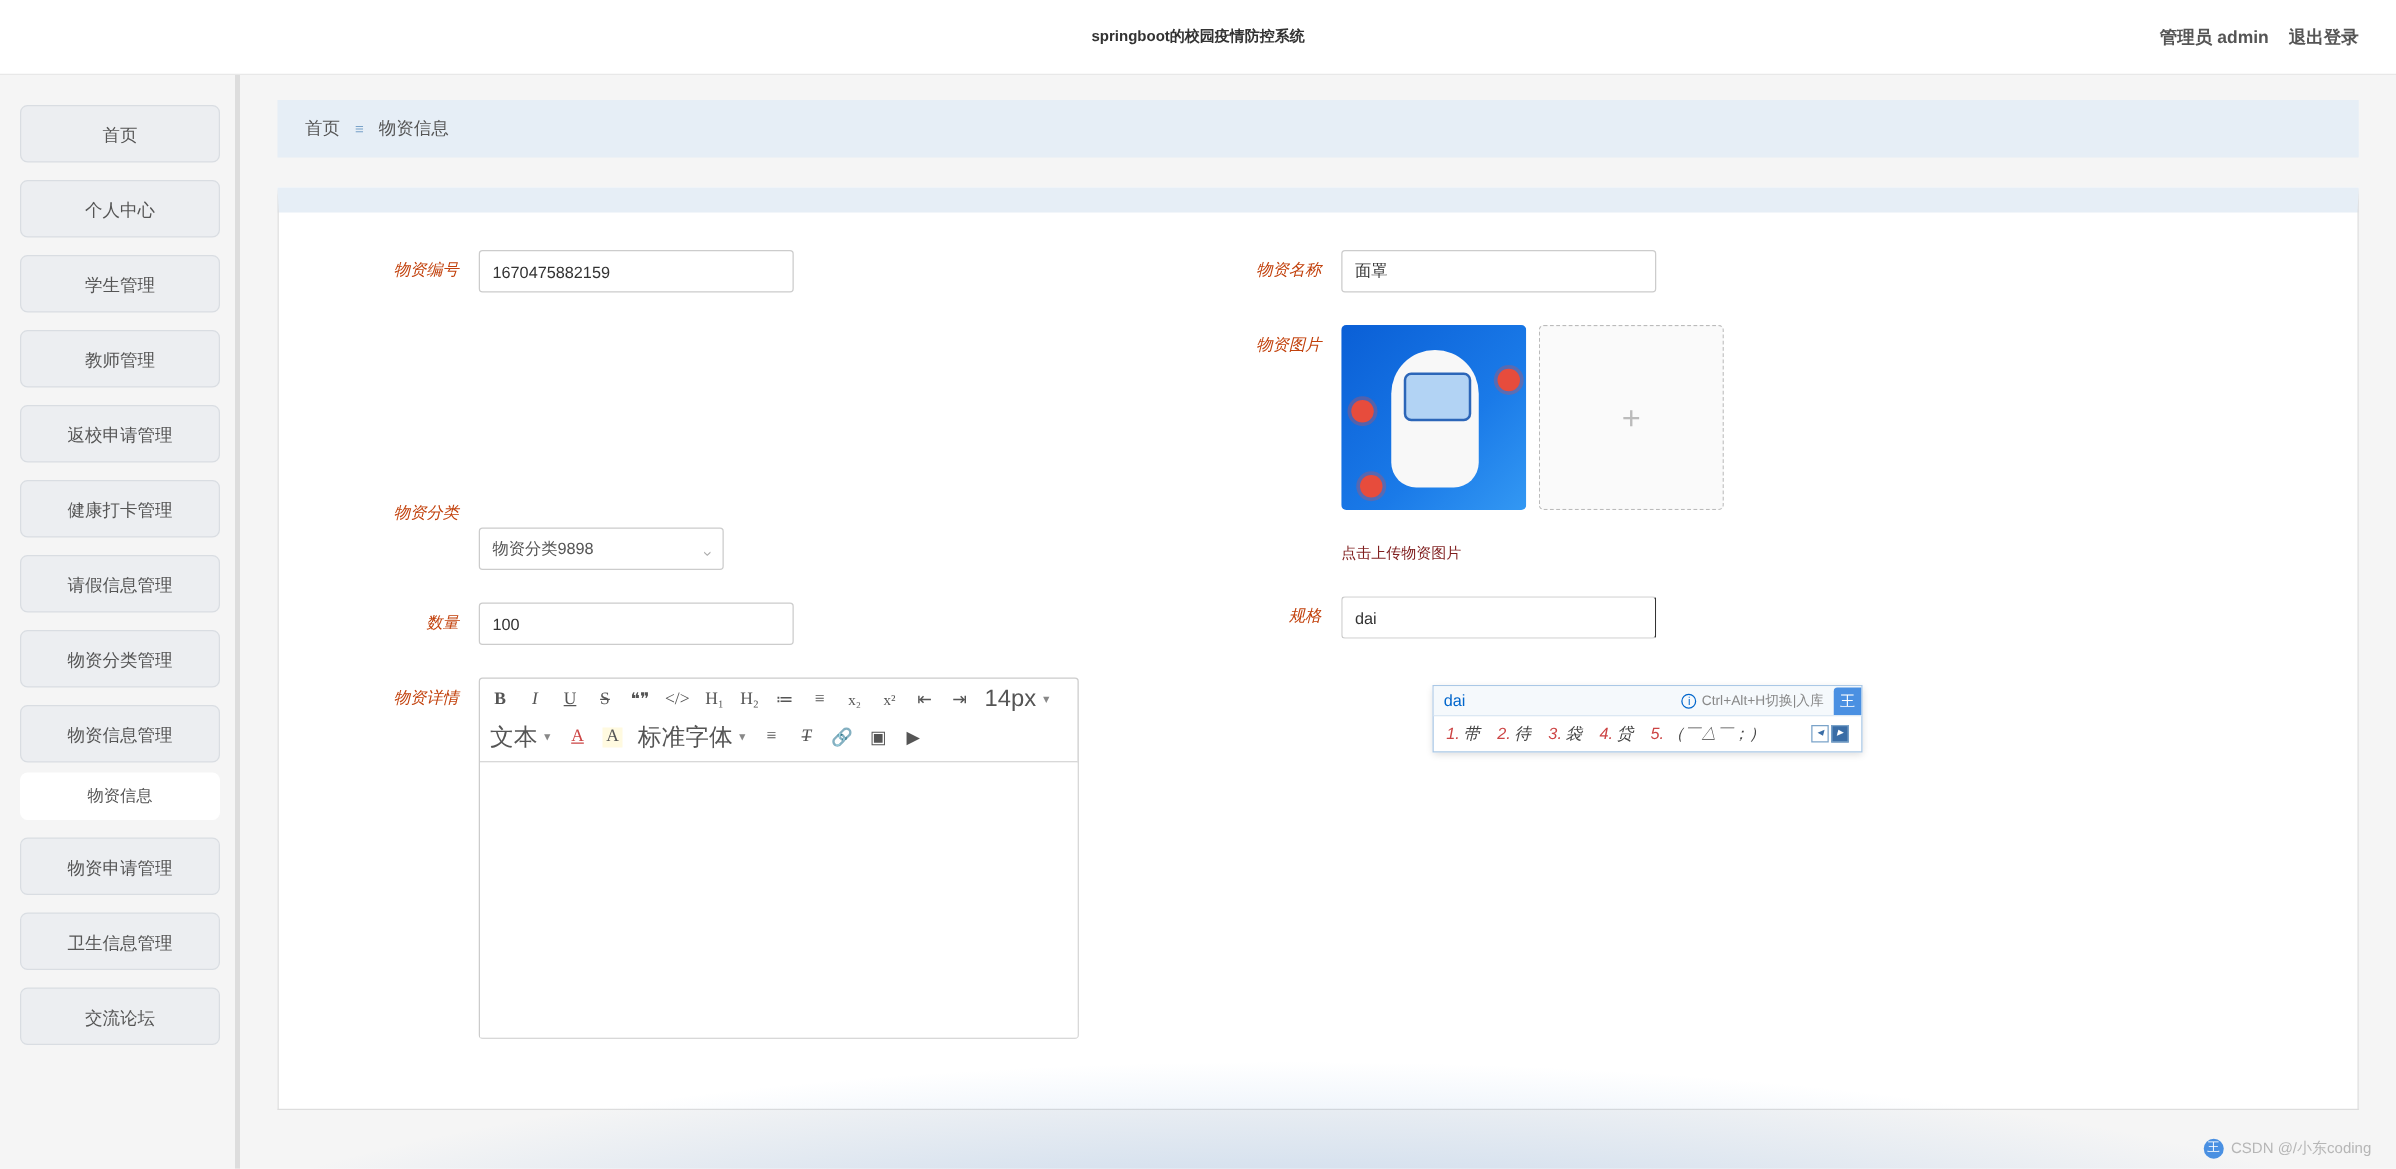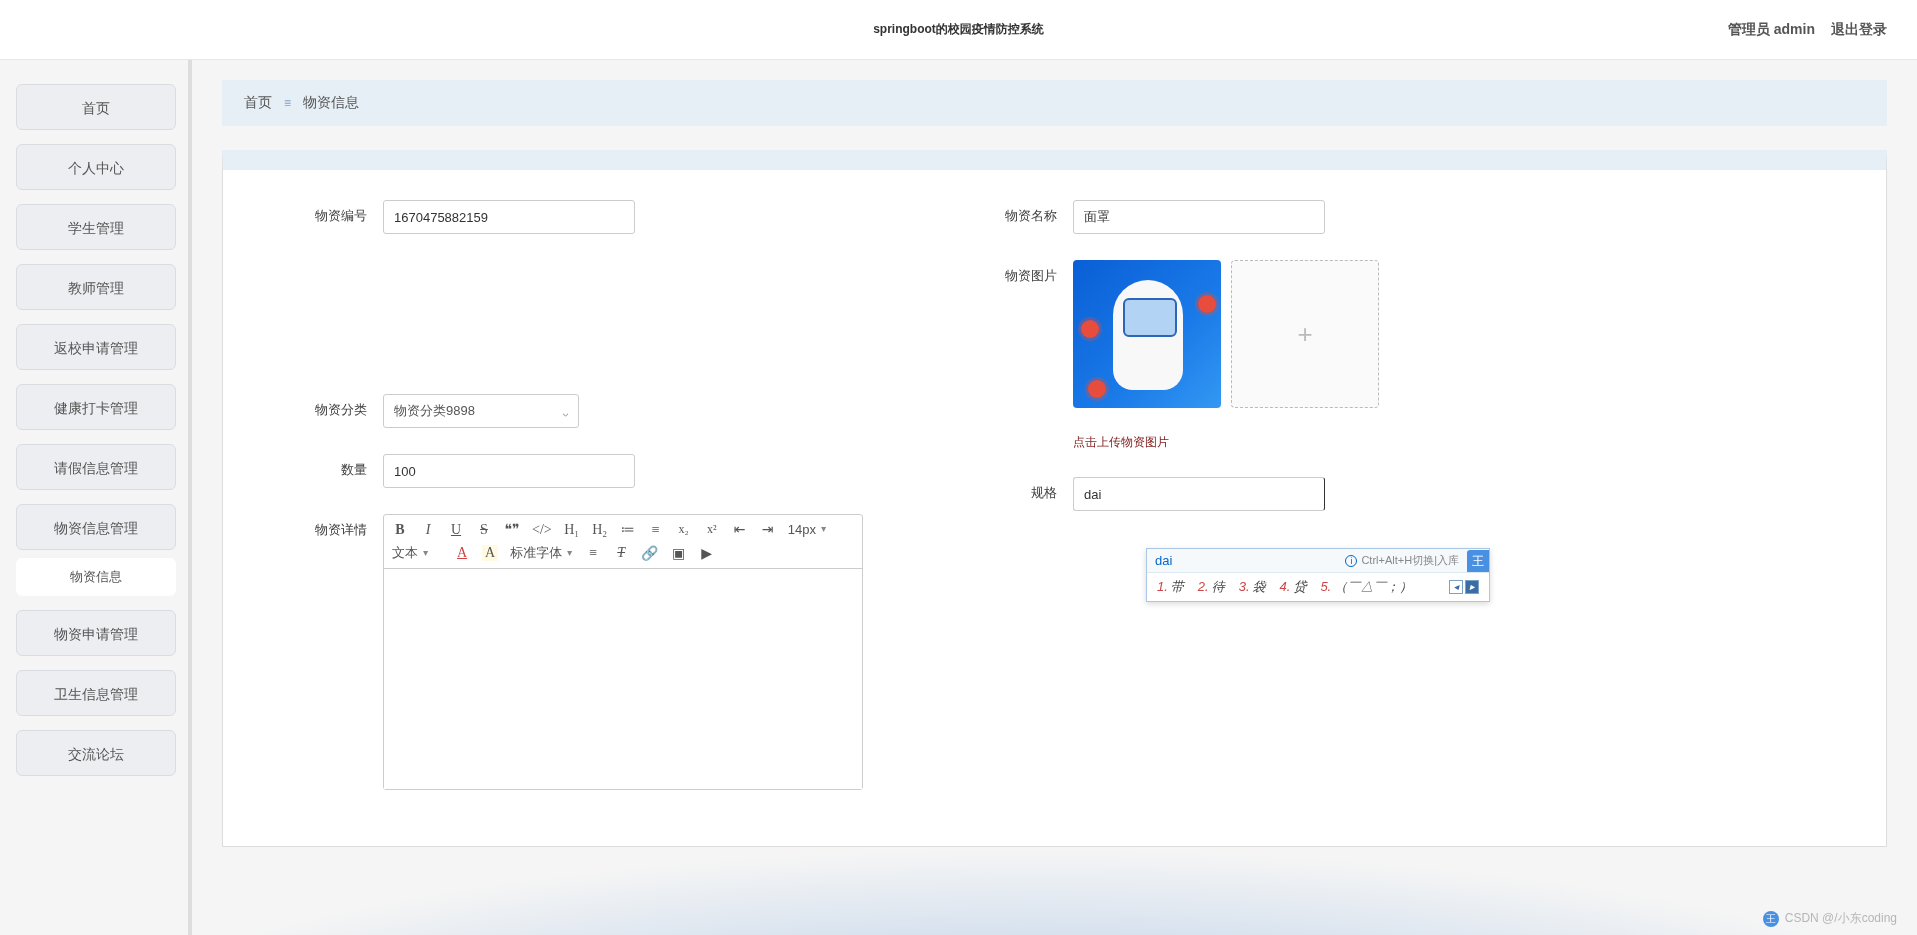--- a/index.html
+++ b/index.html
@@ -102,21 +102,22 @@
       display: flex;
       align-items: flex-start;
       margin-bottom: 26px;
     }
     .form-label {
       width: 90px;
       text-align: right;
       padding-right: 16px;
       padding-top: 7px;
       font-size: 13px;
-      color: #404040;
+      color: #c2410c;
+      font-style: italic;
     }
     .form-input {
       width: 252px;
       height: 34px;
       border: 1px solid #ccc;
       border-radius: 3px;
       padding: 0 10px;
       font-size: 13px;
       color: #333;
       background: #fff;
@@ -126,20 +127,21 @@
       width: 196px;
       height: 34px;
       border: 1px solid #ccc;
       border-radius: 3px;
       padding: 0 10px;
       line-height: 32px;
       font-size: 13px;
       color: #555;
       background: #fff;
       cursor: pointer;
+      margin-top: 28px;
     }
     .form-select::after {
       content: "›";
       position: absolute;
       right: 10px;
       top: 4px;
       transform: rotate(90deg);
       color: #aaa;
     }
     .img-row { display: flex; gap: 10px; }
@@ -203,21 +205,21 @@
       padding: 6px 8px;
       display: flex;
       flex-wrap: wrap;
       gap: 3px 12px;
       row-gap: 6px;
       align-items: center;
     }
     .tb { font-size: 14px; color: #555; cursor: pointer; min-width:16px; text-align: center; font-family: serif; }
     .tb.bold{font-weight:bold}.tb.ital{font-style:italic}.tb.under{text-decoration:underline}.tb.strike{text-decoration:line-through}
     .tb.small{font-size:12px}
-    .tb-sel { font-size: 13px; min-width: 50px; display: inline-flex; align-items: center; gap: 6px; color: #555; }
+    .tb-sel { font-size: 19px; min-width: 50px; display: inline-flex; align-items: center; gap: 6px; color: #555; }
     .tb-sel::after { content: "▸"; transform: rotate(90deg); font-size: 10px; color: #888; }
     .editor-body { height: 220px; background: #fff; }
     .ime-popup {
       position: absolute;
       left: 1146px;
       top: 548px;
       width: 344px;
       border: 1px solid #aac8e6;
       background: #fff;
       font-size: 13px;
@@ -289,20 +291,21 @@
 
 <div class="main-wrap">
   <div class="sidebar">
     <div class="side-btn">首页</div>
     <div class="side-btn">个人中心</div>
     <div class="side-btn">学生管理</div>
     <div class="side-btn">教师管理</div>
     <div class="side-btn">返校申请管理</div>
     <div class="side-btn">健康打卡管理</div>
     <div class="side-btn">请假信息管理</div>
+    <div class="side-btn">物资分类管理</div>
     <div class="side-btn">物资信息管理</div>
     <div class="side-btn sub">物资信息</div>
     <div class="side-btn">物资申请管理</div>
     <div class="side-btn">卫生信息管理</div>
     <div class="side-btn">交流论坛</div>
   </div>
 
   <div class="content">
     <div class="breadcrumb">
       <span>首页</span>

